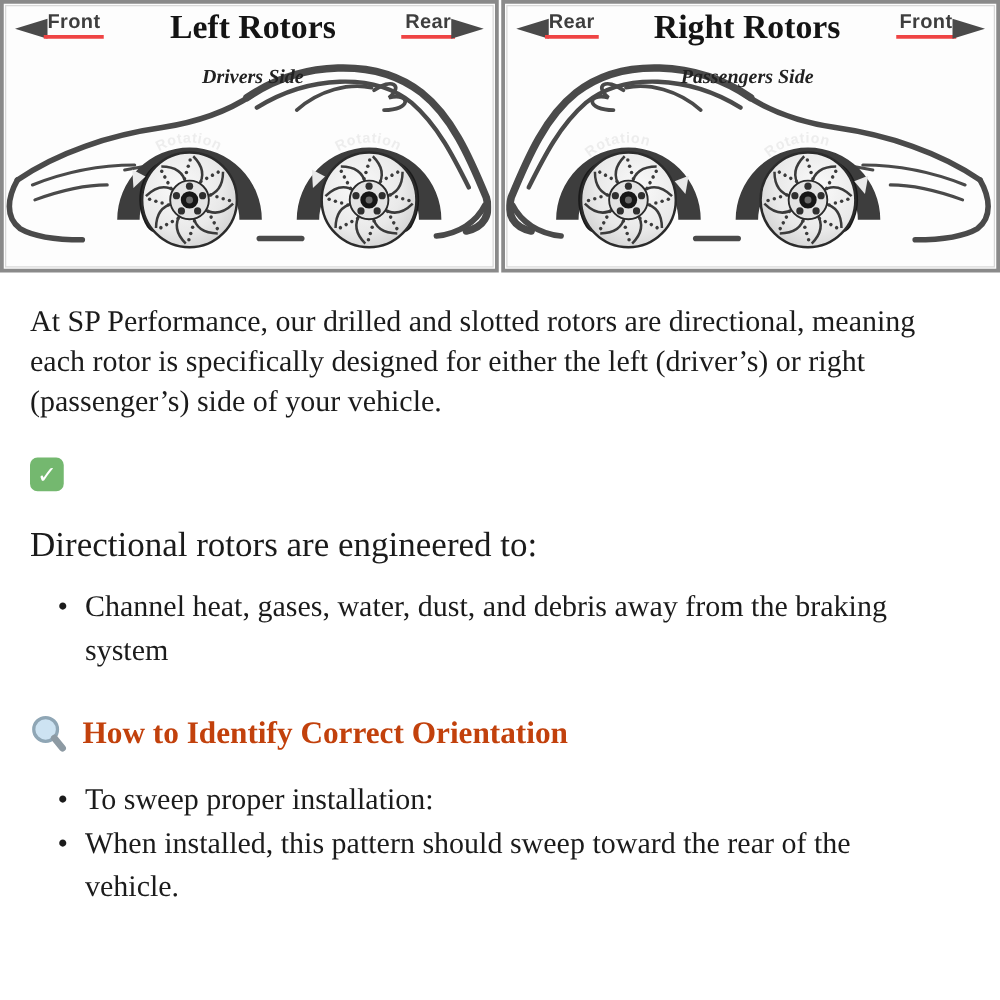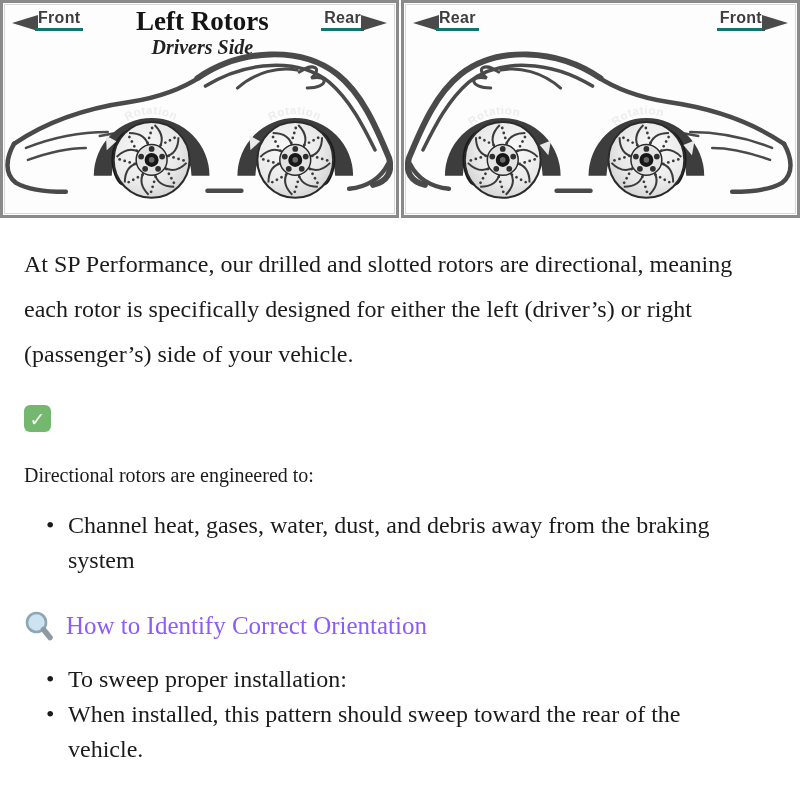--- a/index.html
+++ b/index.html
@@ -6,41 +6,41 @@
   .page{width:800px;height:800px;background:#ffffff;overflow:hidden;position:relative;}
 
   
   .diagram{display:flex;gap:2px;width:800px;}
   .panel{box-sizing:border-box;width:399px;height:218px;border:3px solid #8a8a8a;
          outline:1px solid #d8d8d8;outline-offset:-5px;background:#fdfdfd;position:relative;}
   .panel-header{position:absolute;top:5px;left:9px;right:9px;display:flex;
                 justify-content:space-between;align-items:flex-start;z-index:2;}
   .dir-label{display:flex;align-items:center;font-family:"Liberation Sans",sans-serif;
              font-weight:bold;font-size:16px;color:#3e3e3e;}
-  .dir-text{border-bottom:3px solid #0f766e;padding:0 3px 1px 3px;letter-spacing:.3px;}
+  .dir-text{border-bottom:3px solid #ef4444;padding:0 3px 1px 3px;letter-spacing:.3px;}
   .tri{width:0;height:0;border-top:8px solid transparent;border-bottom:8px solid transparent;}
   .tri-left{border-right:26px solid #4a4a4a;margin-right:-3px;margin-top:7px;}
   .tri-right{border-left:26px solid #4a4a4a;margin-left:-3px;margin-top:7px;}
   .title-block{text-align:center;font-family:Liberation Serif, serif;color:#141414;}
   .panel-title{font-size:27px;font-weight:bold;line-height:1.02;}
-  .panel-subtitle{font-size:20px;font-weight:bold;font-style:italic;line-height:1.15;color:#222;}
+  .panel-subtitle{font-size:16px;font-weight:bold;font-style:italic;line-height:1.15;color:#222;margin-top:17px;}
   .car-svg{position:absolute;left:1px;bottom:3px;width:389px;height:172px;}
 
   
   .content{padding:8px 24px 20px 24px;color:#1b1b1b;
            font-family:"Liberation Serif","DejaVu Serif",serif;}
-  .intro{font-size:24px;line-height:45px;max-width:712px;margin:16px 0 0 0;}
+  .intro{font-size:24px;line-height:32px;max-width:712px;margin:16px 0 0 0;}
   .sec-heading{display:flex;align-items:center;gap:12px;font-size:25px;font-weight:bold;
                margin:28px 0 0 0;color:#141414;}
-  .sec-heading.regular{font-weight:400;margin-top:32px;color:#8b5cf6;}
+  .sec-heading.regular{font-weight:700;margin-top:32px;color:#c2410c;}
   .check-icon{flex:0 0 auto;width:27px;height:27px;background:#74b86f;border-radius:6px;
               color:#ffffff;display:flex;align-items:center;justify-content:center;
               font-family:"DejaVu Sans",sans-serif;font-size:19px;font-weight:bold;}
   .mag-icon{flex:0 0 auto;width:30px;height:32px;}
-  .lead{font-size:20px;line-height:35px;margin:26px 0 0 0;}
+  .lead{font-size:28px;line-height:35px;margin:26px 0 0 0;}
   .blist{list-style:none;margin:15px 0 0 20px;padding:0;max-width:700px;}
   .blist li{position:relative;padding-left:24px;font-size:24px;line-height:35px;}
   .blist li::before{content:"\2022";position:absolute;left:2px;top:0;}
   .blist.tight{margin-top:20px;}
 </style>
 </head>
 <body>
 
 <div class="page">
 
@@ -144,20 +144,24 @@
         </text>
       </svg>
     </div>
 
     <div class="panel">
       <div class="panel-header">
         <div class="dir-label">
           <span class="tri tri-left"></span>
           <span class="dir-text">Rear</span>
         </div>
+        <div class="title-block">
+          <div class="panel-title">Right Rotors</div>
+          <div class="panel-subtitle">Passengers Side</div>
+        </div>
         <div class="dir-label">
           <span class="dir-text">Front</span>
           <span class="tri tri-right"></span>
         </div>
       </div>
 
       <svg class="car-svg" viewBox="0 0 390 172">
         <use href="#carAll" transform="translate(390,0) scale(-1,1)"></use>
         <polygon points="143.7,115.2 146.3,100.6 135.1,105.0" fill="#e9e9e9"></polygon>
         <polygon points="287.7,115.2 290.3,100.6 279.1,105.0" fill="#e9e9e9"></polygon>

